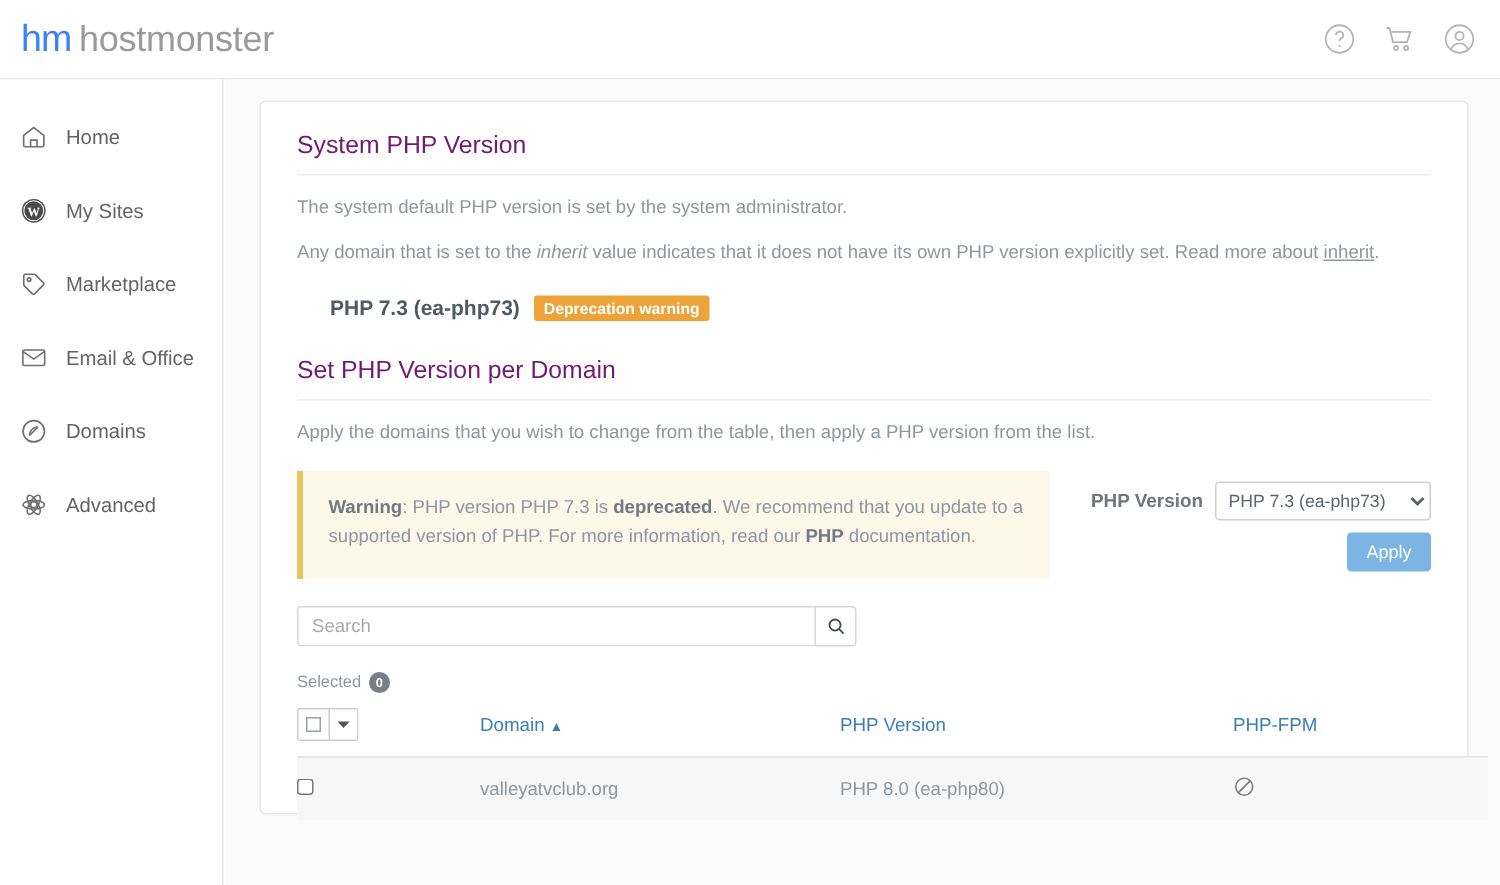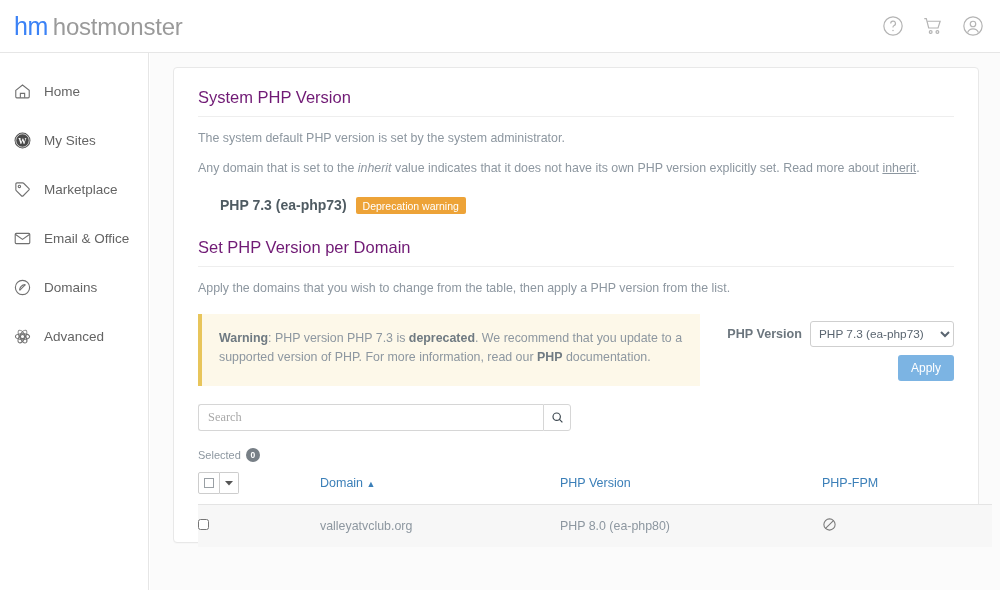--- a/index.html
+++ b/index.html
@@ -116,21 +116,21 @@
   .php-name {
     font-size: 14px;
     font-weight: bold;
     color: #4f5b62;
   }
   .badge-dep {
     margin-left: 9px;
     background: #eda338;
     color: #ffffff;
     font-size: 10.5px;
-    font-weight: normal;
+    font-weight: bold;
     padding: 4px 7px 3px 7px;
     border-radius: 2px;
     line-height: 1;
   }
 
   
   .row-ctrl {
     display: flex;
     margin-top: 16px;
     align-items: flex-start;
@@ -190,21 +190,21 @@
   .search-group { display: flex; }
   input.search-input {
     width: 345px;
     height: 27px;
     border: 1px solid #d6d6d6;
     border-right: none;
     border-radius: 3px 0 0 3px;
     padding: 0 9px;
     font-size: 12.4px;
     color: #555;
-    font-family: Liberation Serif, serif;
+    font-family: Liberation Sans, sans-serif;
     outline: none;
   }
   input.search-input::placeholder { color: #a9a9a9; }
   .search-btn {
     width: 28px; height: 27px;
     border: 1px solid #d6d6d6;
     border-radius: 0 3px 3px 0;
     background: #ffffff;
     display: flex; align-items: center; justify-content: center;
     cursor: pointer;

